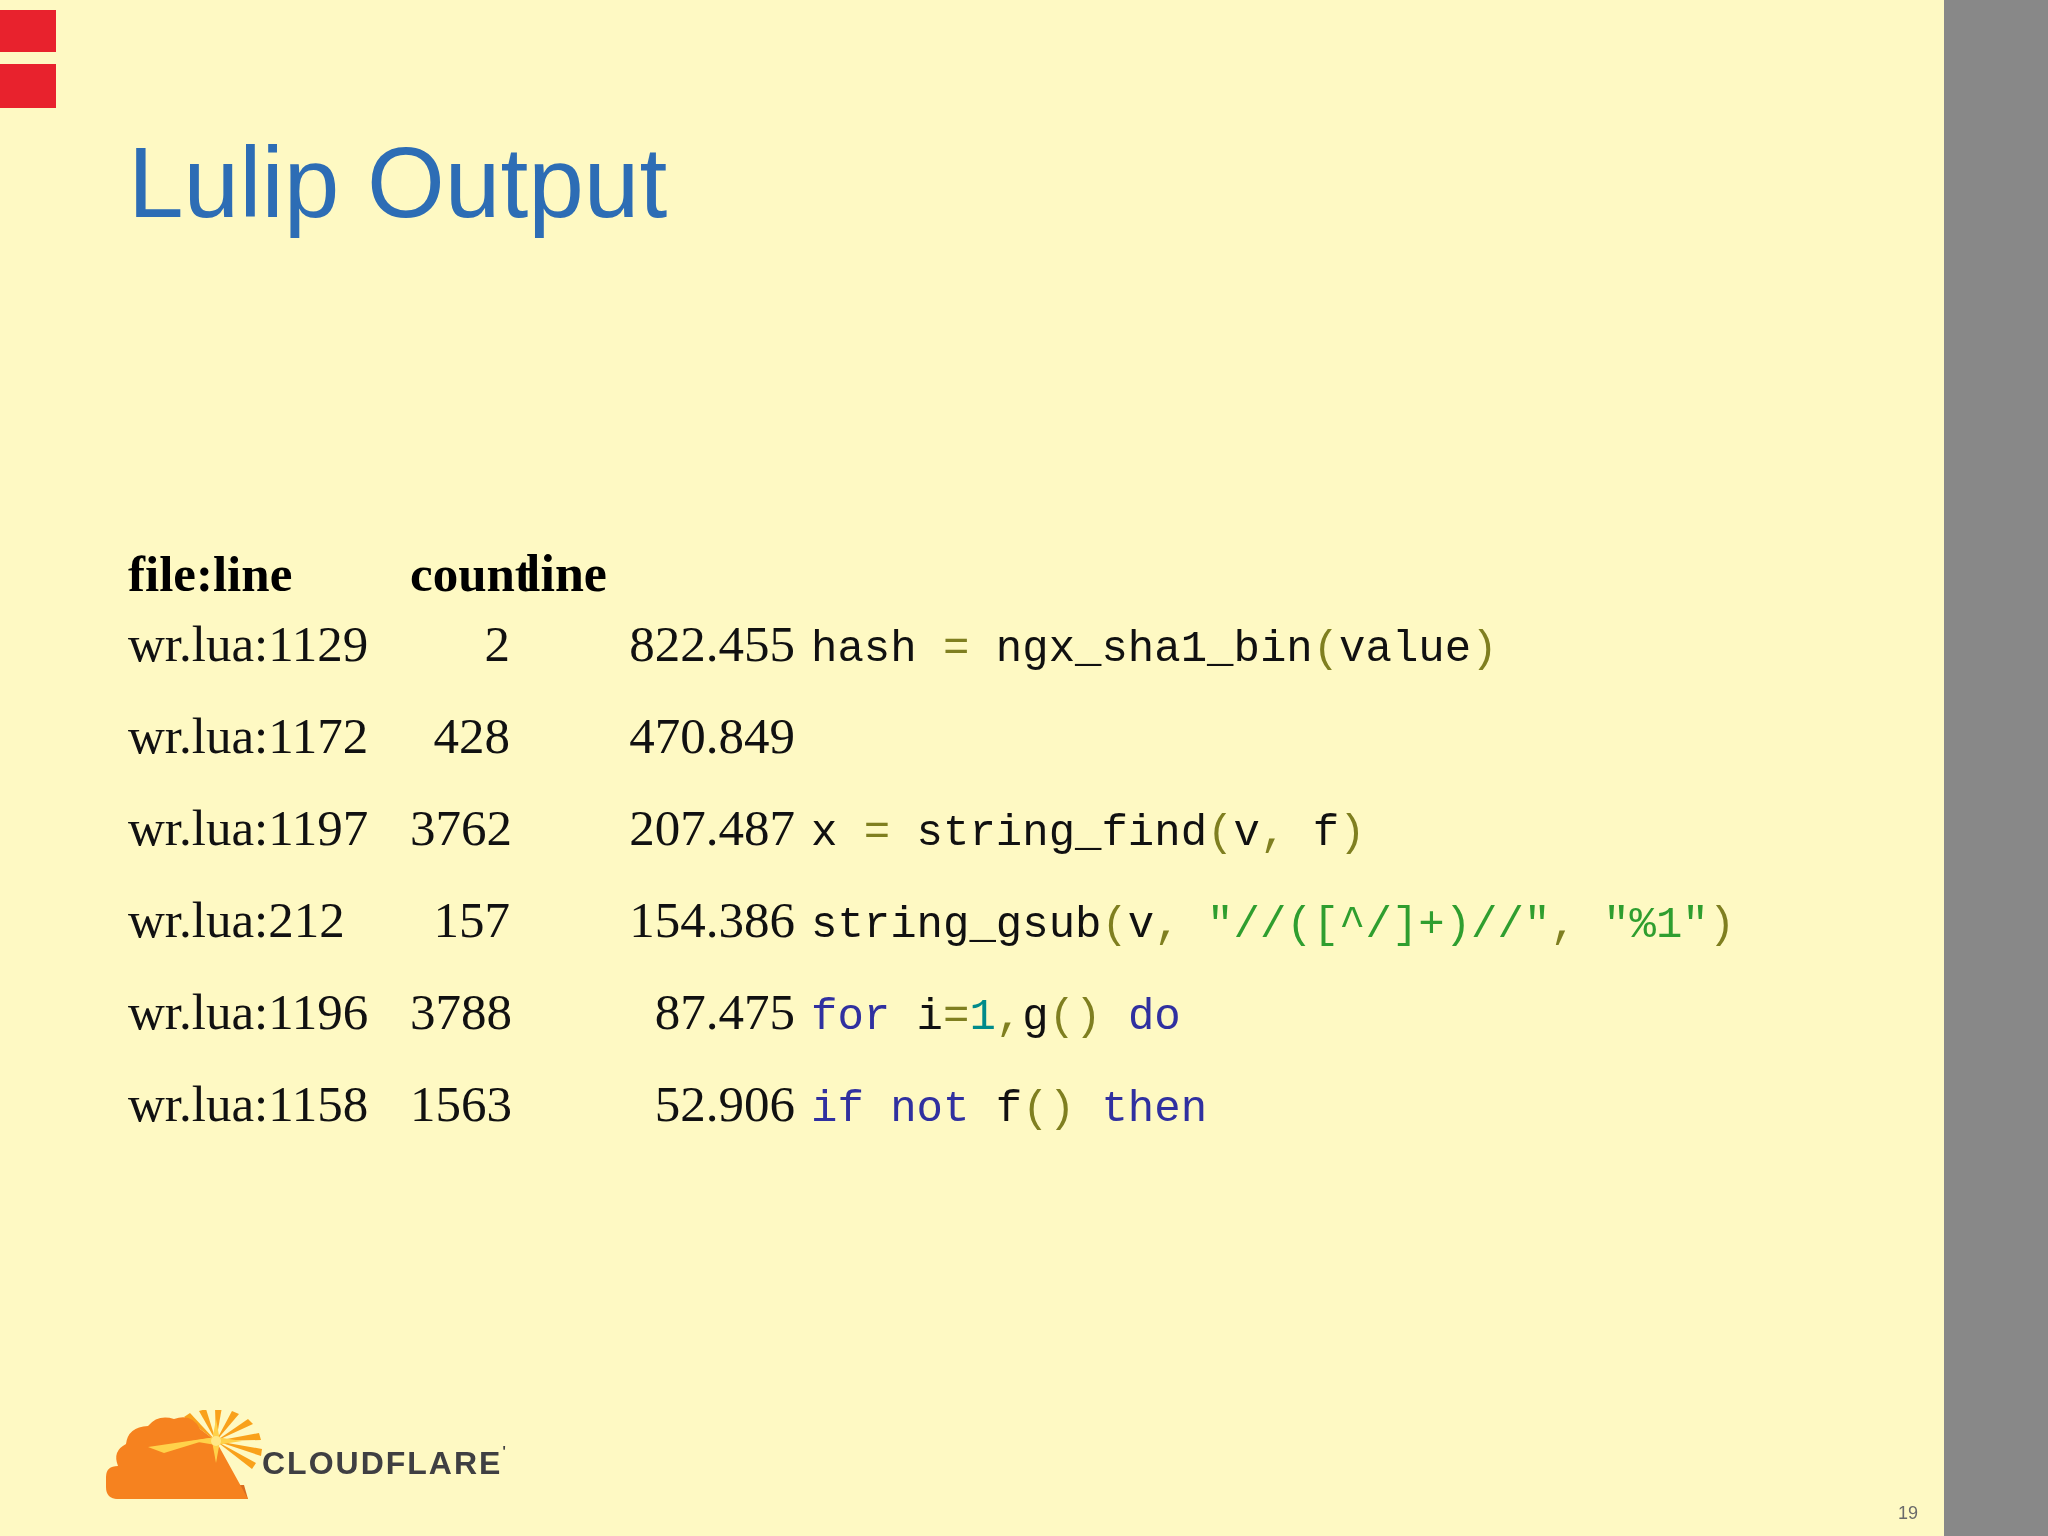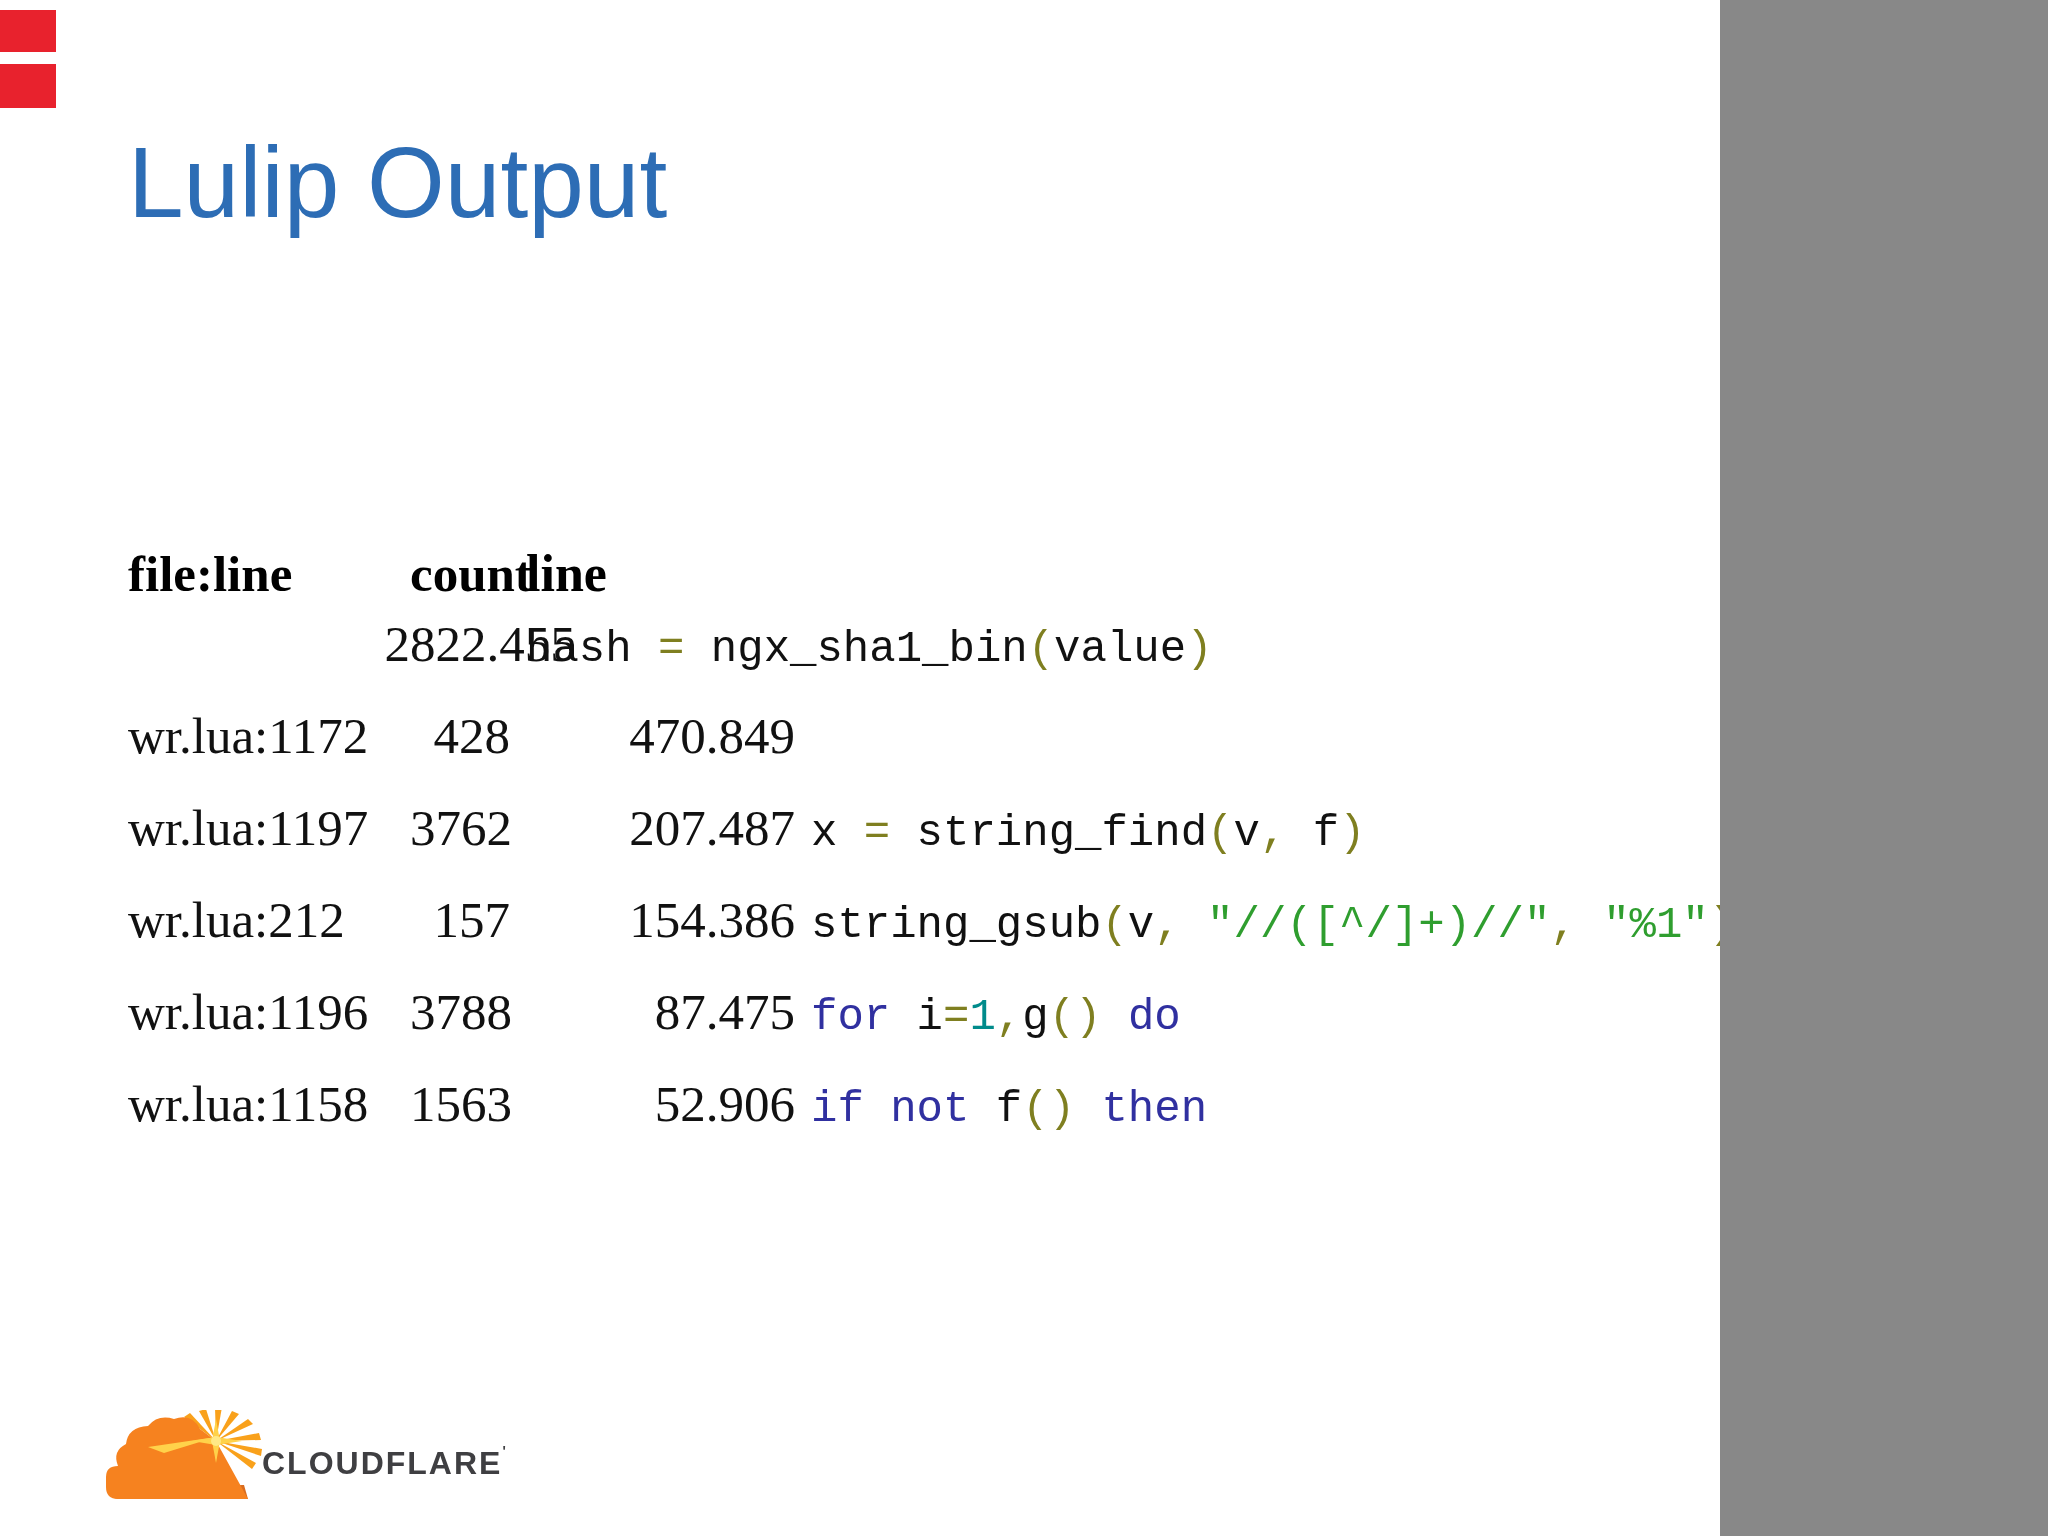--- a/index.html
+++ b/index.html
@@ -1,17 +1,17 @@
 <!DOCTYPE html>
 <html><head>
 <meta charset="utf-8">
 <style>
   html,body{margin:0;padding:0;background:#888;}
   .slide{
-    position:relative;width:1720px;height:1536px;background:#ffffff;
+    position:relative;width:1944px;height:1536px;background:#fef9c3;
     overflow:hidden;font-family:"Liberation Sans",sans-serif;
   }
   .accent-bar{position:absolute;left:0;width:56px;}
   .accent-bar.b1{top:10px;height:42px;}
   .accent-bar.b2{top:64px;height:44px;}
   .title{
     position:absolute;left:128px;top:132px;
     font-size:100px;line-height:1;font-weight:400;letter-spacing:0;
   }
   .proftable{
@@ -59,20 +59,21 @@
   <div class="title" style="color: rgb(45, 109, 181);">Lulip Output</div>
 
   <div class="proftable">
     <div class="prow head">
       <div class="c-file">file:line</div>
       <div class="c-count">count</div>
       <div class="c-line">line</div>
     </div>
 
     <div class="prow">
+      <div class="c-file">wr.lua:1129</div>
       <div class="c-count">2</div>
       <div class="c-elapsed">822.455</div>
       <div class="c-code"><span class="tok-p">hash </span><span class="tok-o">=</span><span class="tok-p"> ngx_sha1_bin</span><span class="tok-o">(</span><span class="tok-p">value</span><span class="tok-o">)</span></div>
     </div>
     <div class="prow">
       <div class="c-file">wr.lua:1172</div>
       <div class="c-count">428</div>
       <div class="c-elapsed">470.849</div>
     </div>
     <div class="prow">

